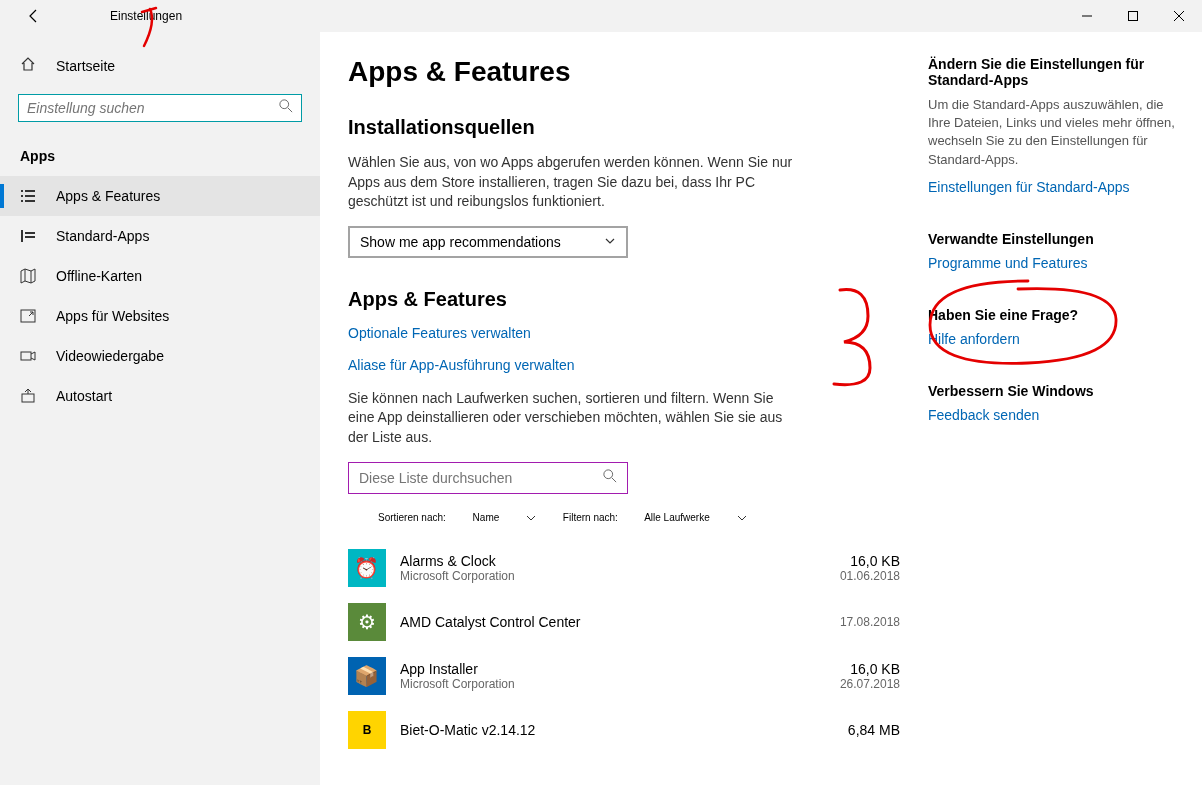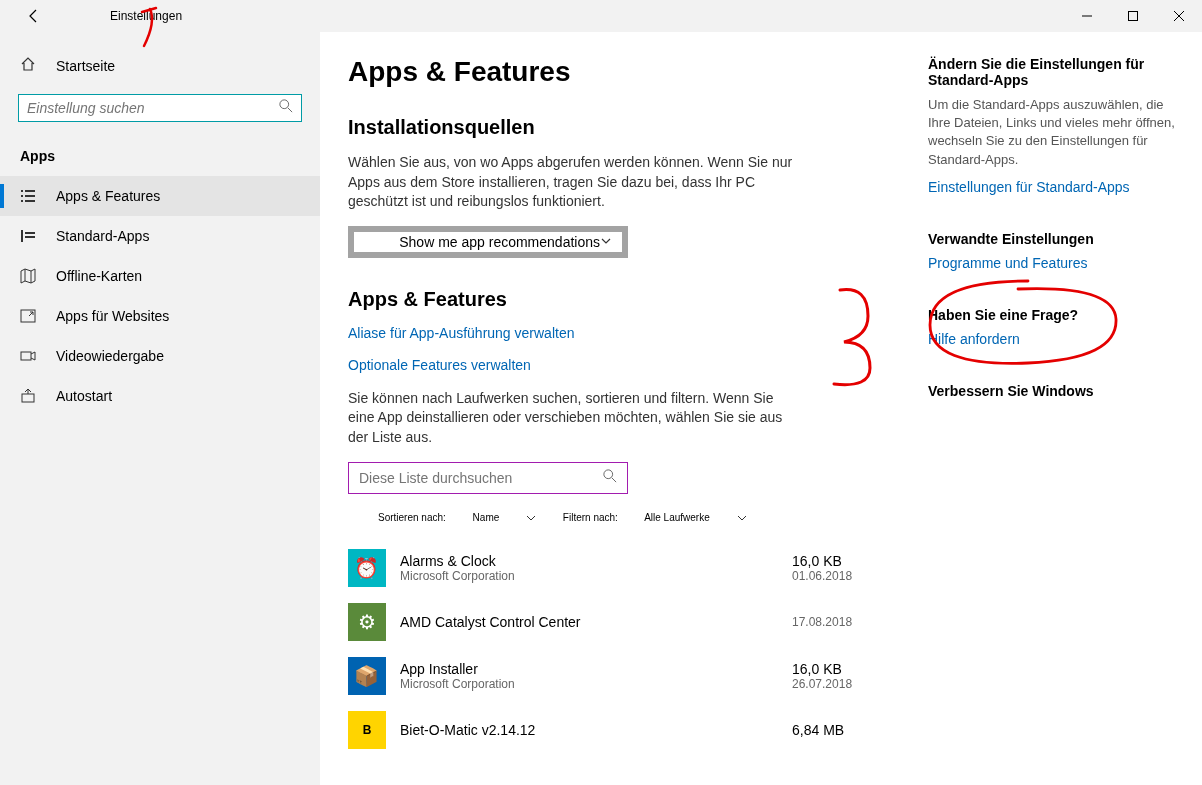--- a/index.html
+++ b/index.html
@@ -30,40 +30,40 @@
 .nav-item.active { background: #e4e4e4; }
 
 .content { flex: 1; display: flex; padding: 24px 0 0 28px; overflow-y: auto; }
 .content-main { width: 560px; }
 .content-side { width: 260px; margin-left: 20px; }
 
 h1 { font-size: 28px; font-weight: 600; margin-bottom: 28px; }
 h2 { font-size: 20px; font-weight: 700; margin-bottom: 14px; margin-top: 6px; }
 .desc { font-size: 14px; color: #333; line-height: 1.4; margin-bottom: 14px; max-width: 450px; }
 
-.dropdown { border: 6px solid #a3a3a3; height: 32px; width: 280px; display: flex; align-items: center; padding: 0 10px; font-size: 14px; cursor: pointer; justify-content: flex-end; margin-bottom: 30px; }
+.dropdown { border: 2px solid #a3a3a3; height: 32px; width: 280px; display: flex; align-items: center; padding: 0 10px; font-size: 14px; cursor: pointer; justify-content: space-between; margin-bottom: 30px; }
 
 .link { color: #0066b4; font-size: 14px; cursor: pointer; display: block; margin-bottom: 16px; }
 
 .list-search { border: 1px solid #a21caf; height: 32px; width: 280px; display: flex; align-items: center; padding: 0 10px; margin-bottom: 18px; }
 .list-search input { border: none; outline: none; flex: 1; font-size: 14px; color: #666; }
 
 .sort-filter { font-size: 10px; margin: 0 0 18px 30px; }
 .sort-filter span { margin-right: 24px; }
 
 .app-row { display: flex; align-items: center; padding: 8px 0; cursor: pointer; }
 .app-icon { width: 38px; height: 38px; margin-right: 14px; display: flex; align-items: center; justify-content: center; font-size: 20px; color: #fff; }
 .app-icon.teal { background: #00b7c3; }
 .app-icon.blue { background: #0063b1; }
 .app-icon.amd { background: #5a8a3a; }
 .app-icon.yellow { background: #ffd400; color:#000; font-weight:bold; font-size:12px; }
 .app-info { flex: 1; }
 .app-name { font-size: 14px; }
 .app-vendor { font-size: 12px; color: #666; }
-.app-meta { font-size: 14px; min-width: 90px; margin-right: 26px; }
+.app-meta { text-align: right; font-size: 14px; min-width: 90px; margin-right: 8px; }
 .app-date { font-size: 12px; color: #666; }
 
 .side-title { font-size: 14px; font-weight: 600; margin-bottom: 8px; margin-top: 0; }
 .side-text { font-size: 13px; color: #555; line-height: 1.4; margin-bottom: 10px; }
 .side-block { margin-bottom: 36px; }
 
 .annotation { position: absolute; pointer-events: none; }
 .ann1 { left: 120px; top: 6px; }
 .ann2 { left: 820px; top: 280px; }
 .ann3 { left: 918px; top: 275px; }
@@ -188,22 +188,22 @@
       <h2>Installationsquellen</h2>
       <div class="desc">Wählen Sie aus, von wo Apps abgerufen werden können. Wenn Sie nur Apps aus dem Store installieren, tragen Sie dazu bei, dass Ihr PC geschützt ist und reibungslos funktioniert.</div>
       <div class="dropdown">
         <span>Show me app recommendations</span>
         <span><svg width="12" height="12">
               <path d="M2 4 L6 8 L10 4" stroke="#333" fill="none" stroke-width="1.2"></path>
             </svg></span>
       </div>
 
       <h2>Apps &amp; Features</h2>
+      <a class="link">Optionale Features verwalten</a>
       <a class="link">Aliase für App-Ausführung verwalten</a>
-      <a class="link">Optionale Features verwalten</a>
       <div class="desc">Sie können nach Laufwerken suchen, sortieren und filtern. Wenn Sie eine App deinstallieren oder verschieben möchten, wählen Sie sie aus der Liste aus.</div>
 
       <div class="list-search">
         <input placeholder="Diese Liste durchsuchen" style="">
         <span><svg width="14" height="14" viewBox="0 0 16 16">
               <circle cx="6" cy="6" r="5" stroke="#555" fill="none"></circle>
               <line x1="10" y1="10" x2="15" y2="15" stroke="#555"></line>
             </svg></span>
       </div>
 
@@ -273,20 +273,21 @@
       <div class="side-block">
         <div class="side-title">Verwandte Einstellungen</div>
         <a class="link">Programme und Features</a>
       </div>
       <div class="side-block">
         <div class="side-title">Haben Sie eine Frage?</div>
         <a class="link">Hilfe anfordern</a>
       </div>
       <div class="side-block">
         <div class="side-title">Verbessern Sie Windows</div>
+        <a class="link">Feedback senden</a>
       </div>
     </div>
   </div>
 </div>
 
 <svg class="annotation ann1" width="50" height="50">
   <path d="M30 3 Q36 16 24 40" stroke="#e40000" stroke-width="2.5" fill="none" stroke-linecap="round"></path>
   <path d="M22 6 L36 2" stroke="#e40000" stroke-width="2.5" fill="none" stroke-linecap="round"></path>
 </svg>
 <svg class="annotation ann2" width="70" height="120">

